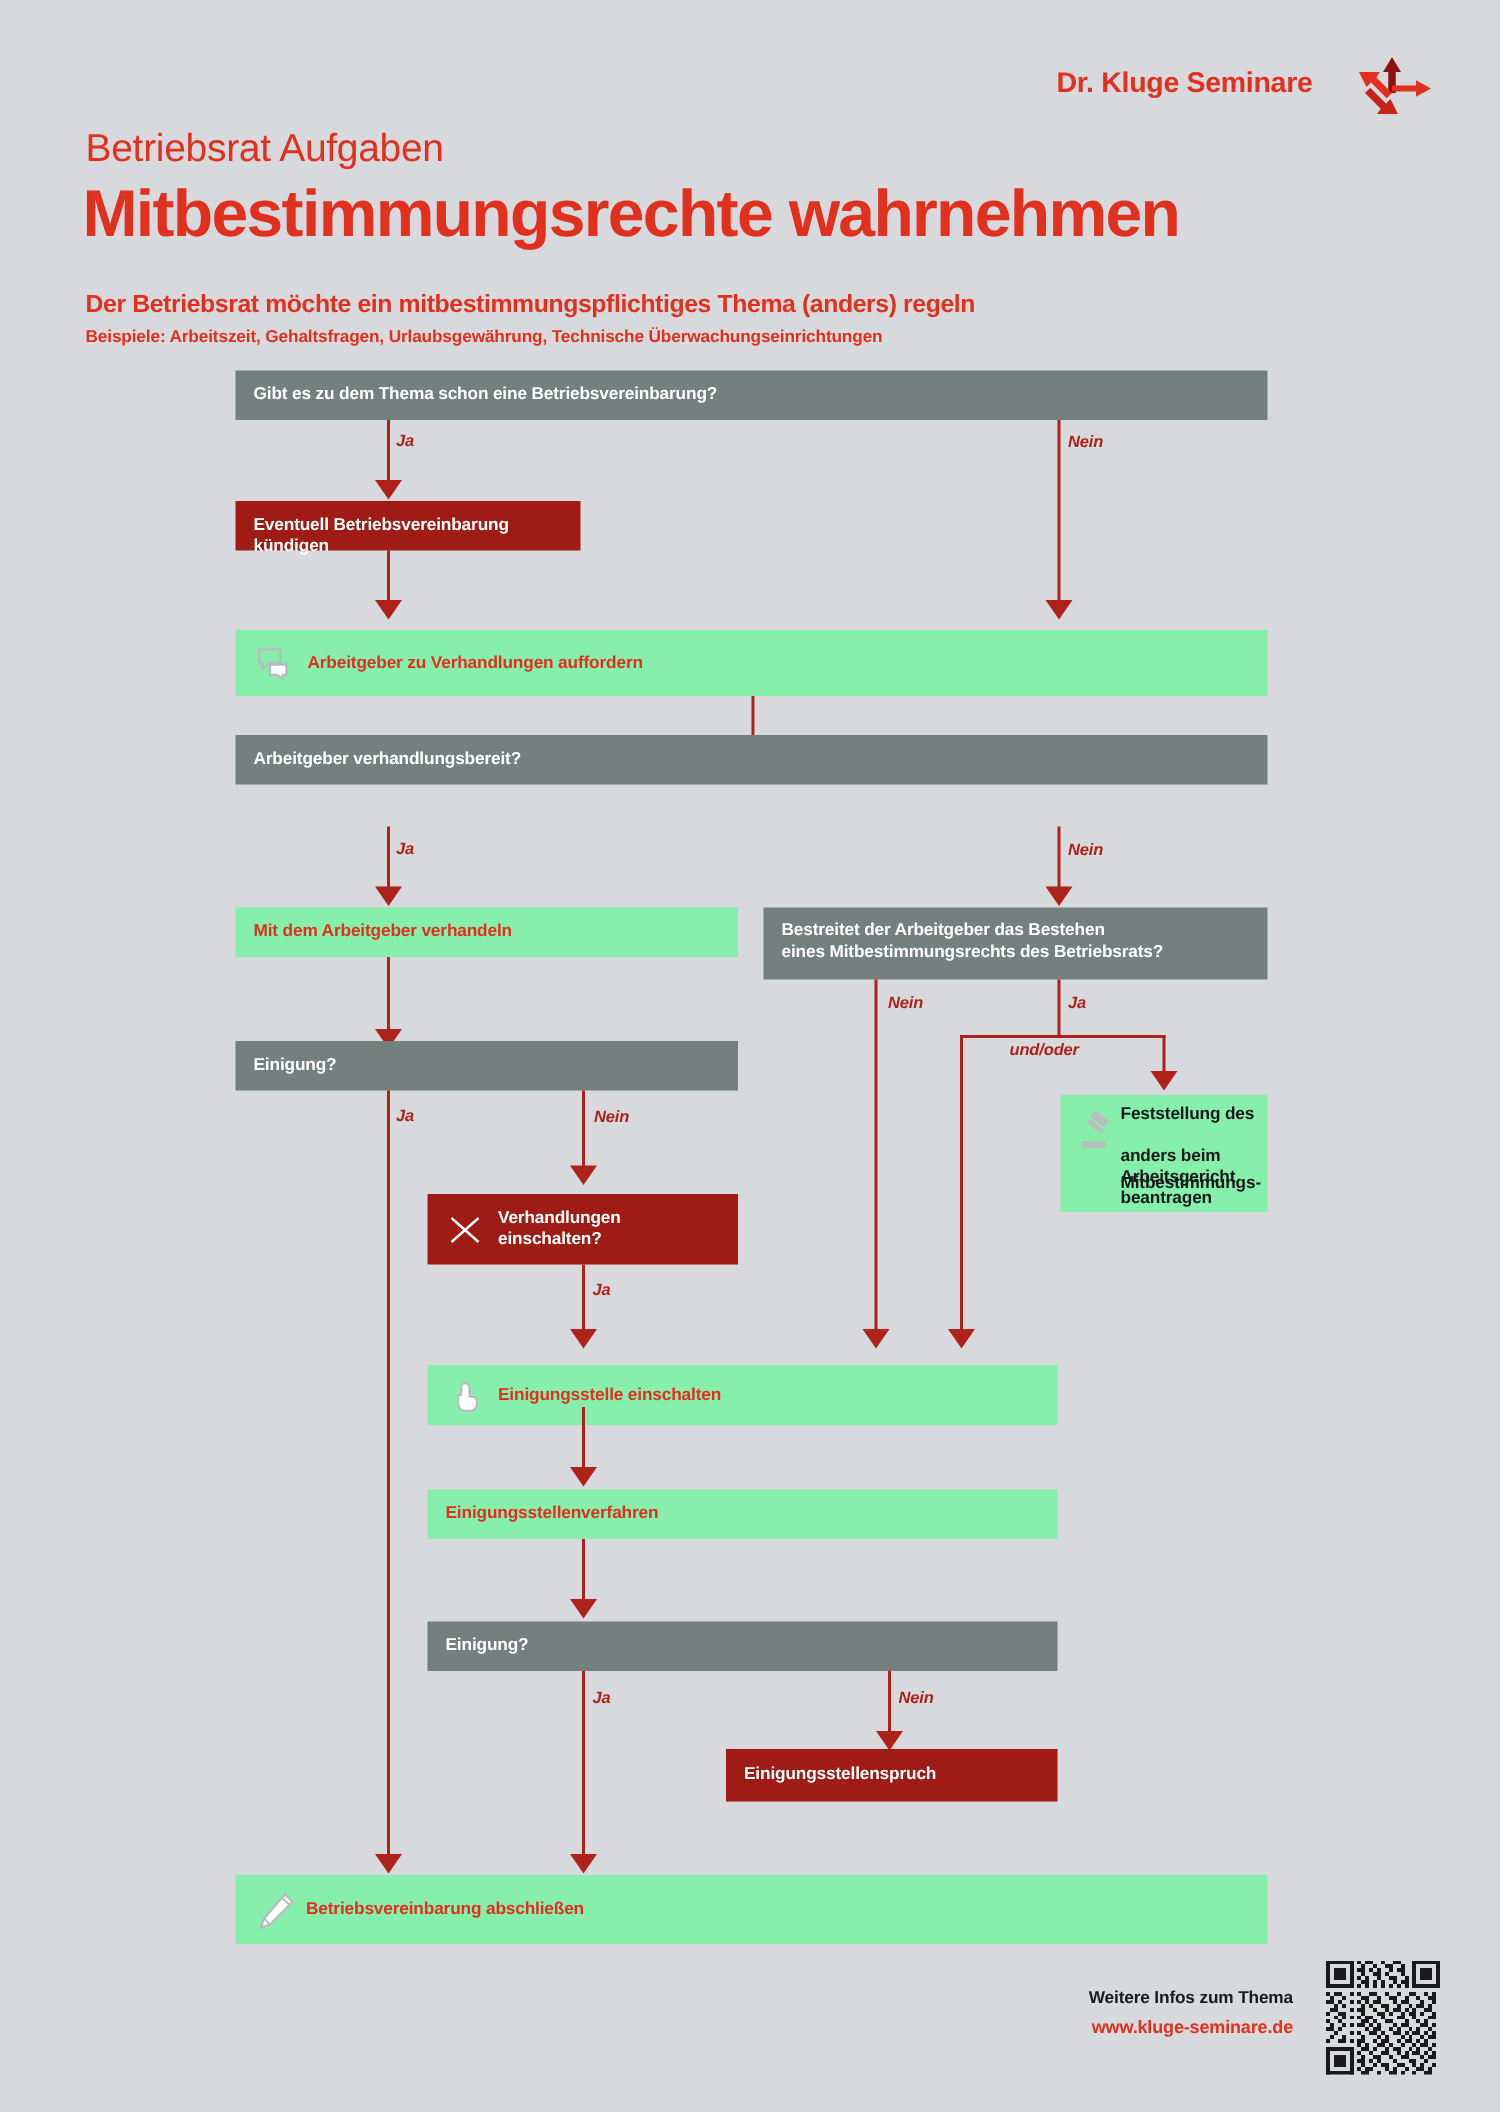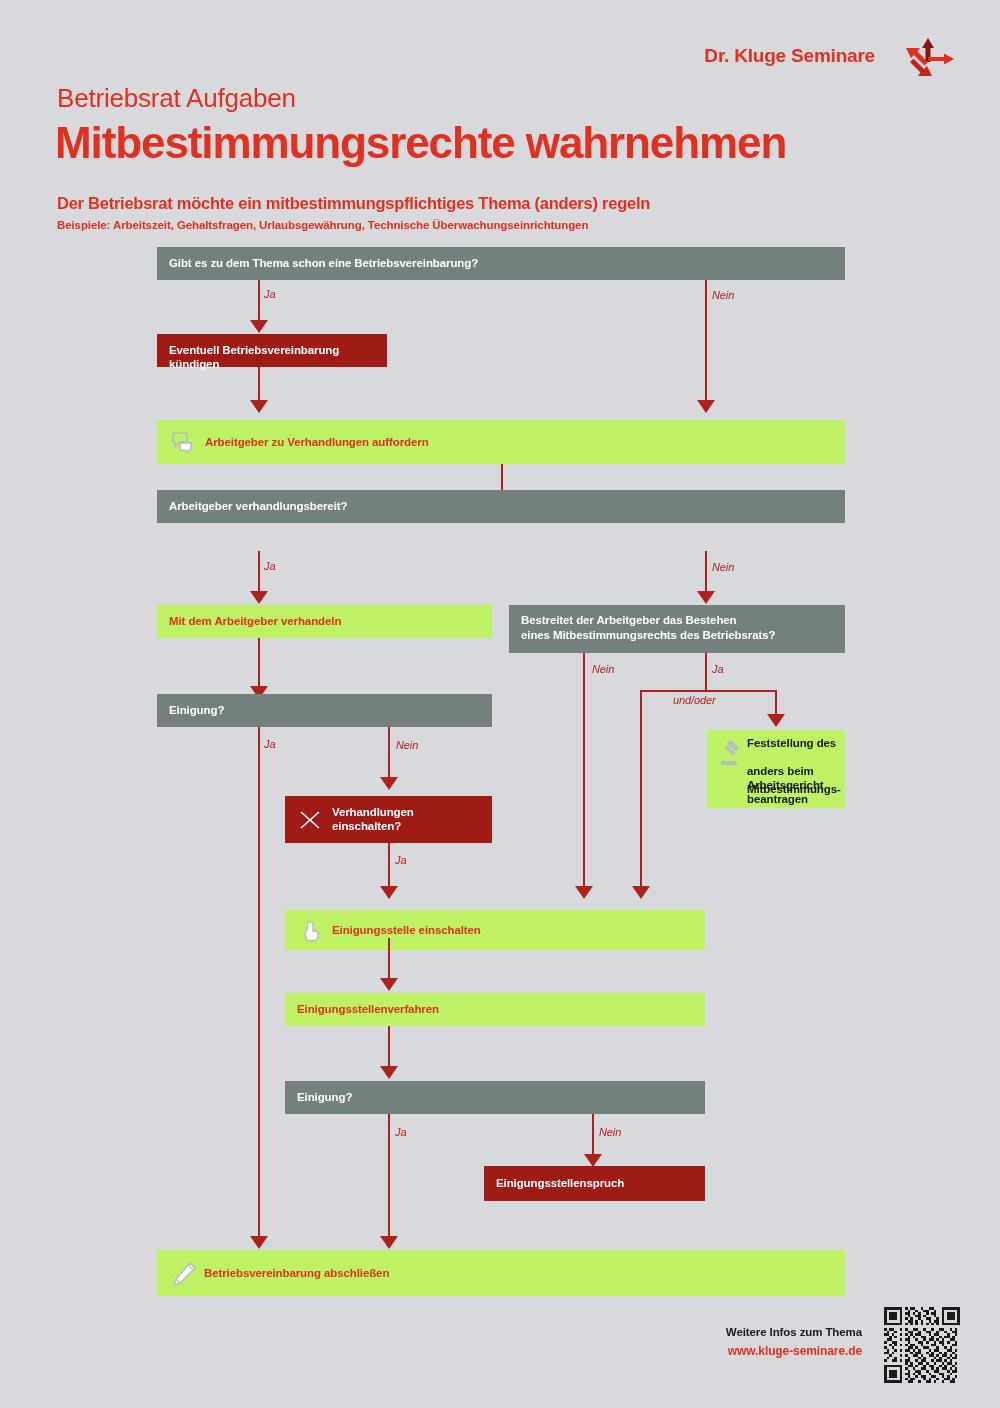--- a/index.html
+++ b/index.html
@@ -35,41 +35,41 @@
   }
   .examples{
     position:absolute;left:57px;top:219px;
     color:#e0301f;font-size:11.5px;font-weight:bold;letter-spacing:-0.1px;
   }
 
   
   .box{position:absolute;box-sizing:border-box;padding-left:16px;}
   .box.grey{background:#73807d;}
   .box.red{background:#9e1b16;}
-  .box.white{background:#bef264;}
+  .box.white{background:#86efac;}
   .box .txt{
     position:absolute;
     font-size:11.5px;font-weight:bold;letter-spacing:-0.1px;line-height:13.5px;
   }
   .box.grey .txt{color:#ffffff;}
   .box.red .txt{color:#ffffff;}
   .box.white .txt{color:#e0301f;}
   .box.white .txt.black{color:#1a1a1a;font-weight:bold;}
 
   
   .vline{position:absolute;width:2px;background:#ad231c;}
   .hline{position:absolute;height:2px;background:#ad231c;}
   .arrowhead{
     position:absolute;width:0;height:0;
     border-left:9px solid transparent;
     border-right:9px solid transparent;
     border-top:13px solid #ad231c;
   }
   .lbl{
-    position:absolute;color:#ad231c;font-size:11px;font-weight:normal;font-style:italic;
+    position:absolute;color:#ad231c;font-size:11px;font-weight:bold;font-style:italic;
     letter-spacing:-0.1px;white-space:nowrap;
   }
 
   
   .icon{position:absolute;}
 
   
   .foot-txt{
     position:absolute;right:138px;top:1326px;text-align:right;
     color:#1a1a1a;font-size:11.5px;font-weight:bold;letter-spacing:-0.1px;

